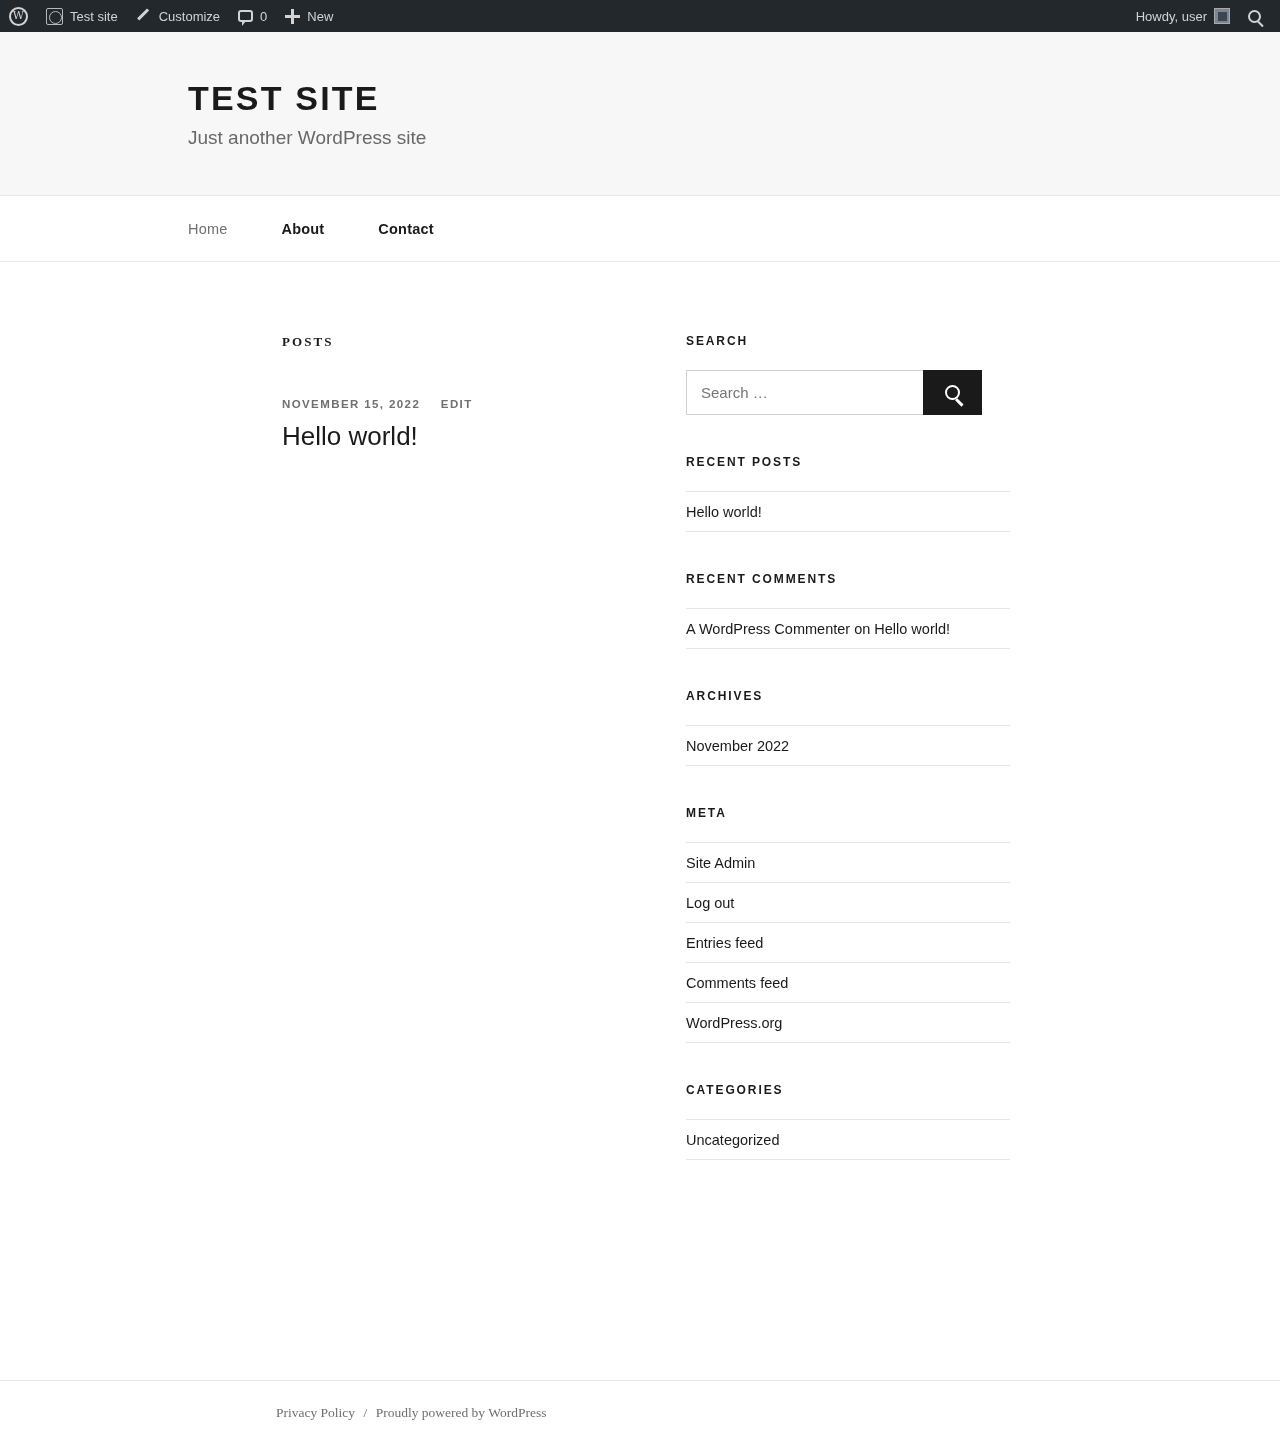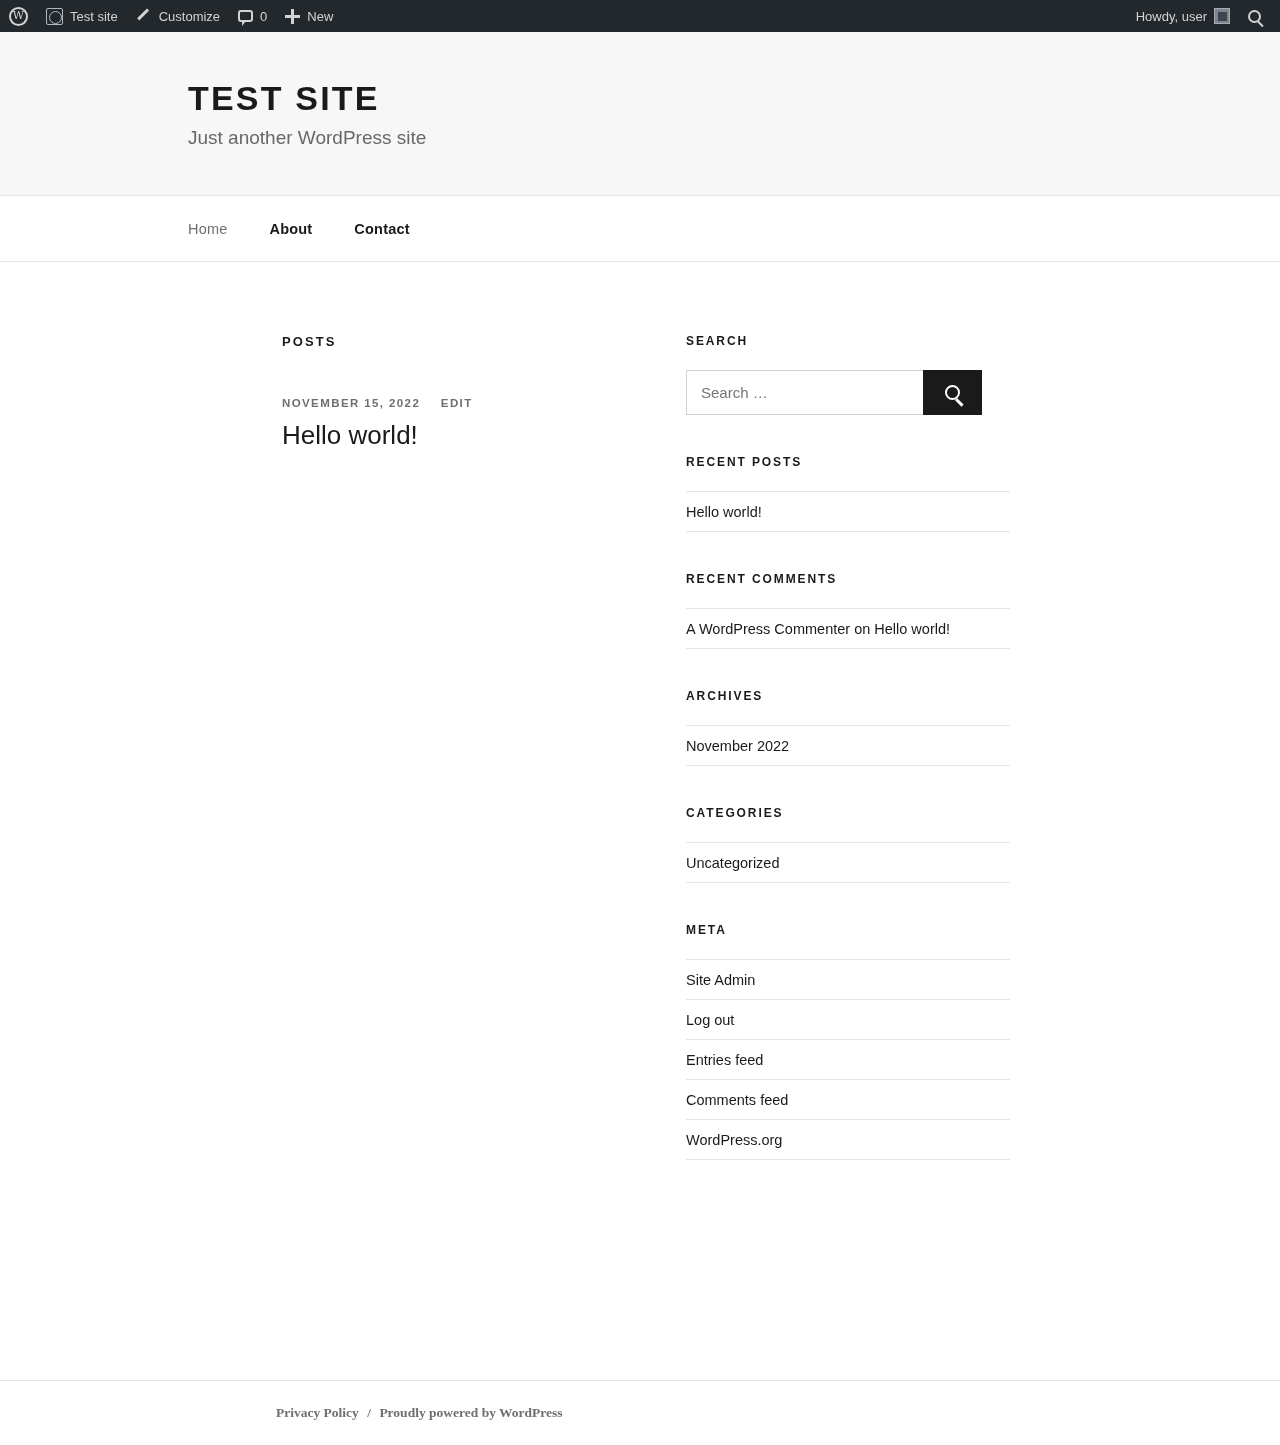--- a/index.html
+++ b/index.html
@@ -163,21 +163,21 @@
     border-bottom: 1px solid #e6e6e6;
     height: 66px;
   }
   #site-nav ul {
     list-style: none;
     margin: 0;
     padding: 0 0 0 188px;
     display: flex;
     align-items: center;
     height: 66px;
-    gap: 4px;
+    gap: 16px;
   }
   #site-nav li { margin: 0; }
   #site-nav a {
     display: block;
     padding: 0 19px;
     font-size: 14.5px;
     color: #1a1a1a;
     text-decoration: none;
     font-weight: 600;
     letter-spacing: 0.2px;
@@ -195,20 +195,21 @@
   #primary {
     width: 580px;
     padding-left: 188px;
   }
   .posts-heading {
     font-size: 13px;
     font-weight: bold;
     letter-spacing: 2.1px;
     color: #1a1a1a;
     margin: 0 0 48px 0;
+    font-family: Liberation Serif, serif;
   }
   .entry-meta {
     font-size: 11.5px;
     letter-spacing: 1.4px;
     font-weight: bold;
     margin-bottom: 10px;
   }
   .entry-meta a { color: #6f6f6f; text-decoration: none; }
   .entry-meta .edit-link { margin-left: 16px; color: #6f6f6f; }
   .entry-title {
@@ -303,21 +304,20 @@
     border-top: 1px solid #e6e6e6;
     padding: 24px 0;
   }
   .footer-inner {
     width: 1092px;
     margin: 0 auto;
     padding-left: 182px;
     font-size: 13.5px;
     color: #6f6f6f;
     font-family: "Liberation Serif", serif;
-    font-weight: bold;
   }
   .footer-inner a { color: #6f6f6f; text-decoration: none; }
   .footer-sep { margin: 0 5px; }
 </style>
 </head>
 <body>
 
 <div id="adminbar">
   <div class="ab-item">
     <span class="wp-logo"></span>
@@ -413,45 +413,45 @@
     <section class="widget">
       <h3 class="widget-title">ARCHIVES</h3>
       <ul class="widget-list">
         <li>
           <a href="#">November 2022</a>
         </li>
       </ul>
     </section>
 
     <section class="widget">
+      <h3 class="widget-title">META</h3>
+      <ul class="widget-list">
+        <li>
+          <a href="#">Site Admin</a>
+        </li>
+        <li>
+          <a href="#">Log out</a>
+        </li>
+        <li>
+          <a href="#">Entries feed</a>
+        </li>
+        <li>
+          <a href="#">Comments feed</a>
+        </li>
+        <li>
+          <a href="#">WordPress.org</a>
+        </li>
+      </ul>
+    </section>
+
+    <section class="widget">
       <h3 class="widget-title">CATEGORIES</h3>
       <ul class="widget-list">
         <li>
           <a href="#">Uncategorized</a>
-        </li>
-      </ul>
-    </section>
-
-    <section class="widget">
-      <h3 class="widget-title">META</h3>
-      <ul class="widget-list">
-        <li>
-          <a href="#">Site Admin</a>
-        </li>
-        <li>
-          <a href="#">Log out</a>
-        </li>
-        <li>
-          <a href="#">Entries feed</a>
-        </li>
-        <li>
-          <a href="#">Comments feed</a>
-        </li>
-        <li>
-          <a href="#">WordPress.org</a>
         </li>
       </ul>
     </section>
 
   </aside>
 </div>
 
 <footer id="site-footer">
   <div class="footer-inner">
     <a href="#">Privacy Policy</a>

